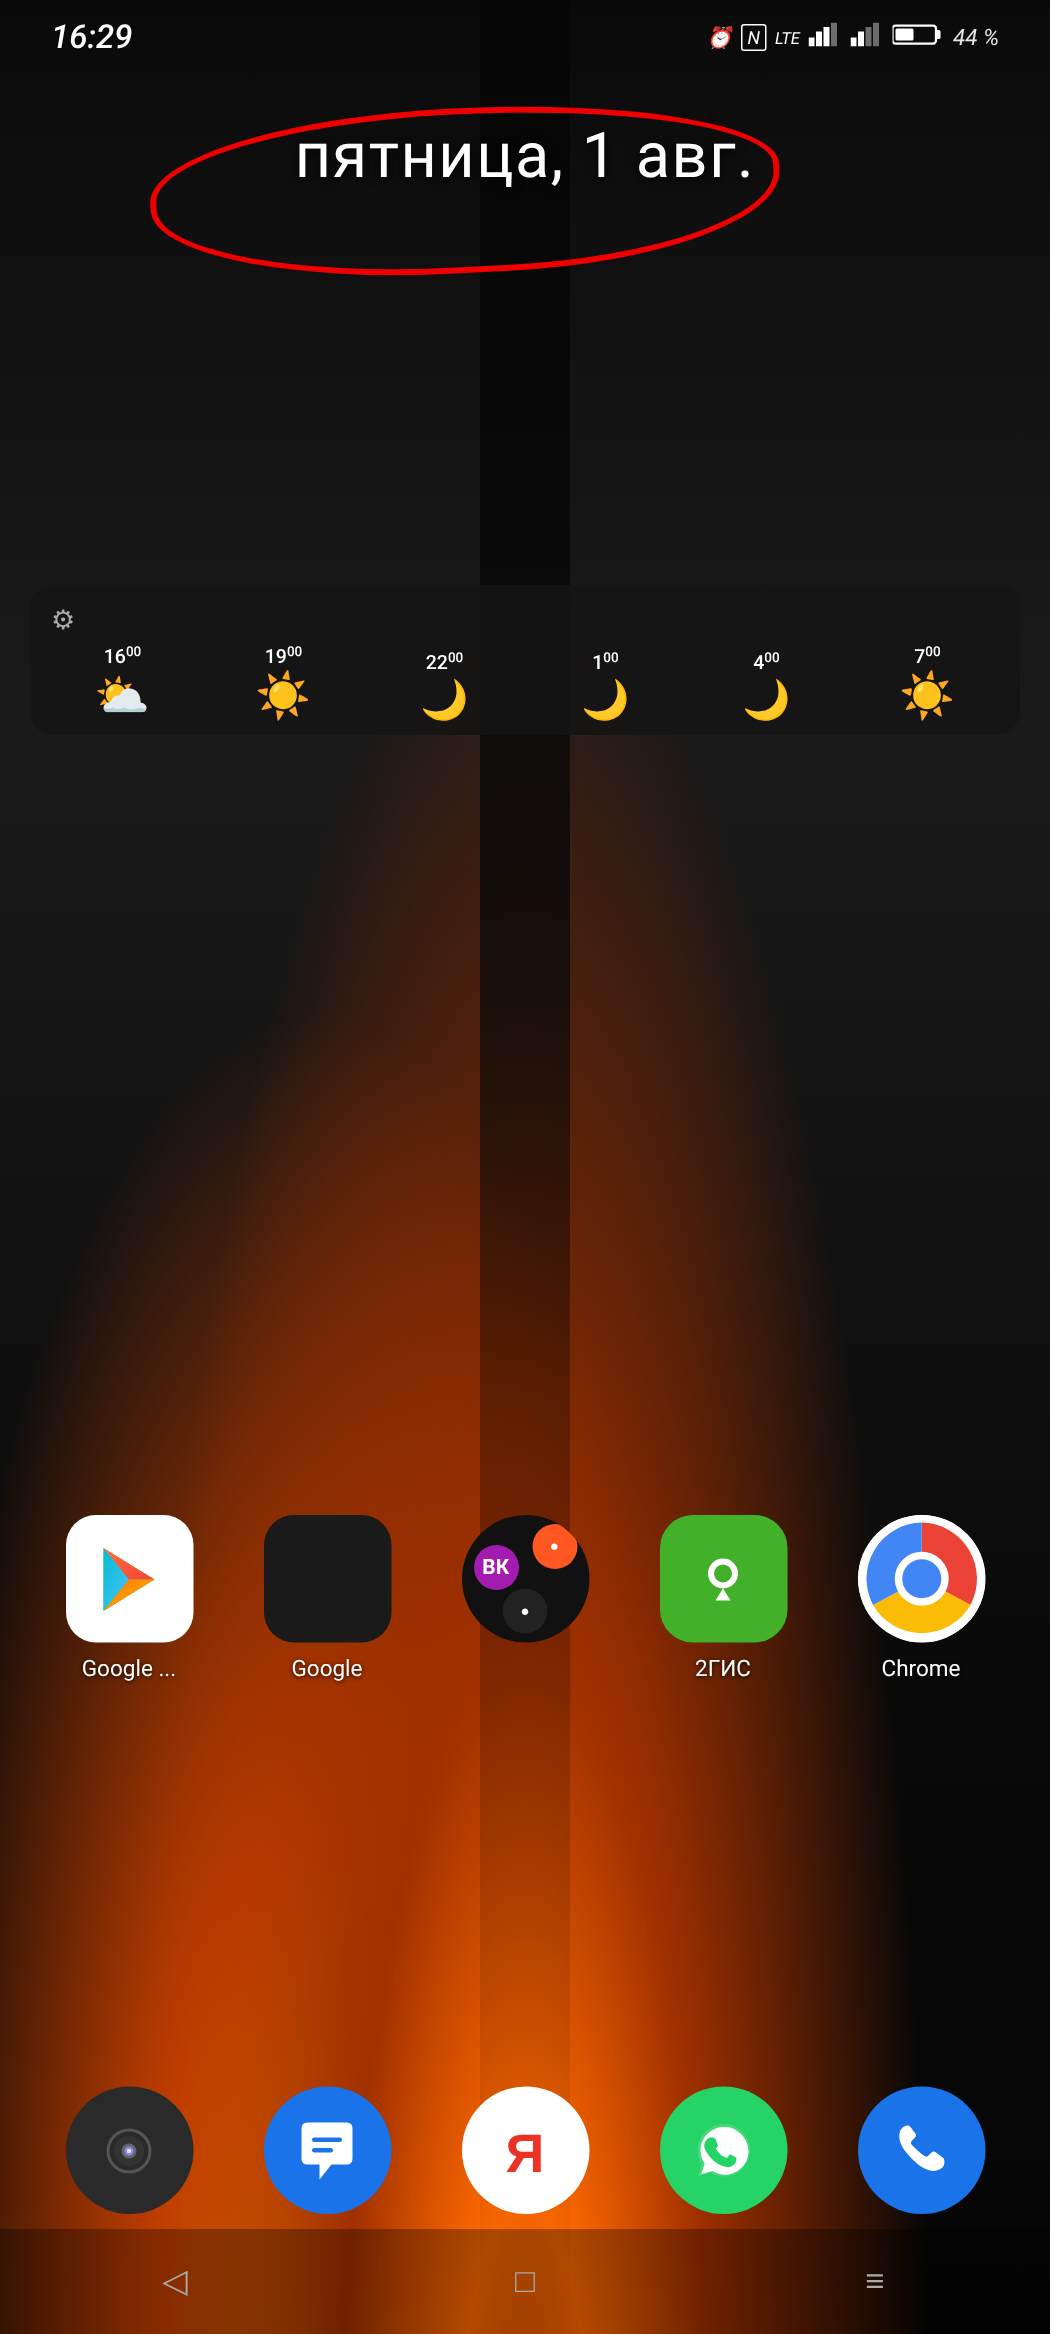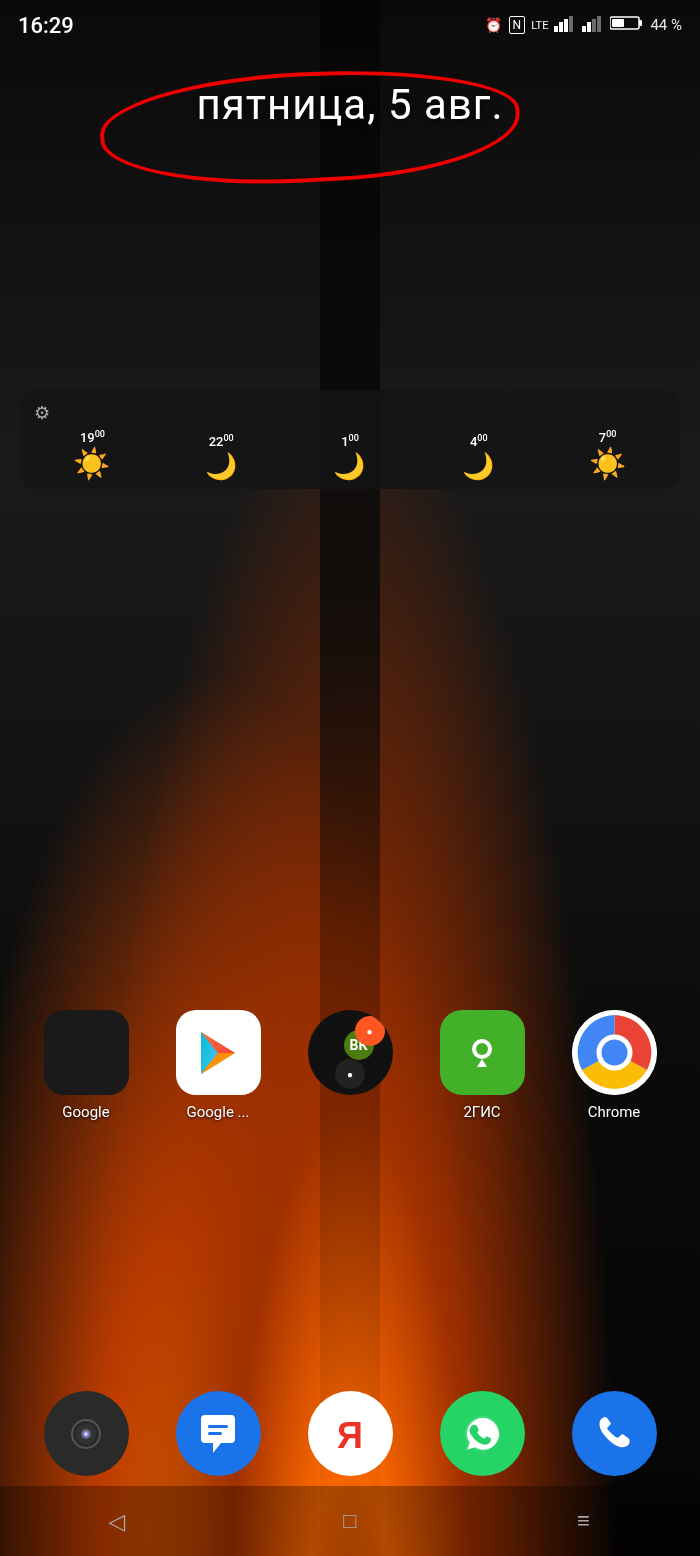--- a/index.html
+++ b/index.html
@@ -36,21 +36,22 @@
 
     
     .status-bar {
       position: absolute;
       top: 0; left: 0; right: 0;
       height: 50px;
       z-index: 100;
       display: flex;
       align-items: center;
       justify-content: space-between;
-      padding: 0 18px;
+      padding: 0 34px;
+      font-style: italic;
     }
 
     .status-time {
       color: #fff;
       font-size: 22px;
       font-weight: 500;
     }
 
     .status-icons {
       display: flex;
@@ -397,29 +398,33 @@
         <rect x="2" y="4" width="12" height="8" rx="1" fill="white"></rect>
       </svg>
     </span>
     <span class="status-battery">44 %</span>
   </div>
 </div>
 
 <div class="red-circle"></div>
 
 <div class="date-widget">
-  <span class="date-text">пятница, 5 авг.</span>
+  <span class="date-text">пятница, 1 авг.</span>
 </div>
 
 <div class="weather-widget">
   <div class="weather-header">
     <span class="weather-gear">⚙</span>
   </div>
   <div class="weather-hours">
 
+    <div class="weather-slot">
+      <span class="weather-hour">16<sup>00</sup></span>
+      <span class="weather-icon">⛅</span>
+    </div>
 
     <div class="weather-slot">
       <span class="weather-hour">19<sup>00</sup></span>
       <span class="weather-icon">☀️</span>
     </div>
 
     <div class="weather-slot">
       <span class="weather-hour">22<sup>00</sup></span>
       <span class="weather-icon" style="font-size:26px;">🌙</span>
     </div>
@@ -437,35 +442,20 @@
     <div class="weather-slot">
       <span class="weather-hour">7<sup>00</sup></span>
       <span class="weather-icon">☀️</span>
     </div>
   </div>
 
 
 </div>
 
 <div class="apps-grid">
-
-  <div class="app-item">
-    <div class="google-icon app-icon">
-      <div class="g-dot" style="background:#4285f4;"></div>
-      <div class="g-dot" style="background:#ea4335;"></div>
-      <div class="g-dot" style="background:#fbbc05;"></div>
-      <div class="g-dot" style="background:#34a853;"></div>
-      <div class="g-dot" style="background:#ea4335;"></div>
-      <div class="g-dot" style="background:#fbbc05;"></div>
-      <div class="g-dot" style="background:#4285f4;"></div>
-      <div class="g-dot" style="background:#ff0000;"></div>
-      <div class="g-dot" style="background:#ff0000;"></div>
-    </div>
-    <span class="app-label">Google</span>
-  </div>
 
   <div class="app-item">
     <div class="play-icon app-icon">
       <svg width="50" height="50" viewBox="0 0 50 50">
         <defs>
           <linearGradient id="pg1" x1="0" y1="0" x2="1" y2="1">
             <stop offset="0%" stop-color="#00bcd4"></stop>
             <stop offset="100%" stop-color="#4fc3f7"></stop>
           </linearGradient>
           <linearGradient id="pg2" x1="0" y1="0" x2="1" y2="1">
@@ -484,23 +474,38 @@
         <polygon points="8,4 42,25 8,46" fill="url(#pg3)"></polygon>
         <polygon points="8,4 25,25 8,46" fill="url(#pg1)"></polygon>
         <polygon points="8,4 42,25 25,25" fill="url(#pg4)"></polygon>
         <polygon points="8,46 42,25 25,25" fill="url(#pg2)"></polygon>
       </svg>
     </div>
     <span class="app-label">Google ...</span>
   </div>
 
   <div class="app-item">
+    <div class="google-icon app-icon">
+      <div class="g-dot" style="background:#4285f4;"></div>
+      <div class="g-dot" style="background:#ea4335;"></div>
+      <div class="g-dot" style="background:#fbbc05;"></div>
+      <div class="g-dot" style="background:#34a853;"></div>
+      <div class="g-dot" style="background:#ea4335;"></div>
+      <div class="g-dot" style="background:#fbbc05;"></div>
+      <div class="g-dot" style="background:#4285f4;"></div>
+      <div class="g-dot" style="background:#ff0000;"></div>
+      <div class="g-dot" style="background:#ff0000;"></div>
+    </div>
+    <span class="app-label">Google</span>
+  </div>
+
+  <div class="app-item">
     <div class="folder-icon app-icon" style="background:#111;border-radius:50%;">
 
-      <div style="position:absolute;top:20px;left:8px;width:30px;height:30px;border-radius:50%;background:#4d7c0f;display:flex;align-items:center;justify-content:center;margin-left:28px;">
+      <div style="position:absolute;top:20px;left:8px;width:30px;height:30px;border-radius:50%;background:#a21caf;display:flex;align-items:center;justify-content:center;">
         <span style="color:#fff;font-size:14px;font-weight:bold;">ВК</span>
       </div>
       <div style="position:absolute;top:6px;right:8px;width:30px;height:30px;border-radius:50%;background:#ff5722;display:flex;align-items:center;justify-content:center;">
         <span style="color:#fff;font-size:10px;">●</span>
       </div>
       <div style="position:absolute;bottom:6px;left:50%;transform:translateX(-50%);width:30px;height:30px;border-radius:50%;background:#222;display:flex;align-items:center;justify-content:center;">
         <span style="color:#fff;font-size:10px;">●</span>
       </div>
     </div>
     <span class="app-label"></span>

